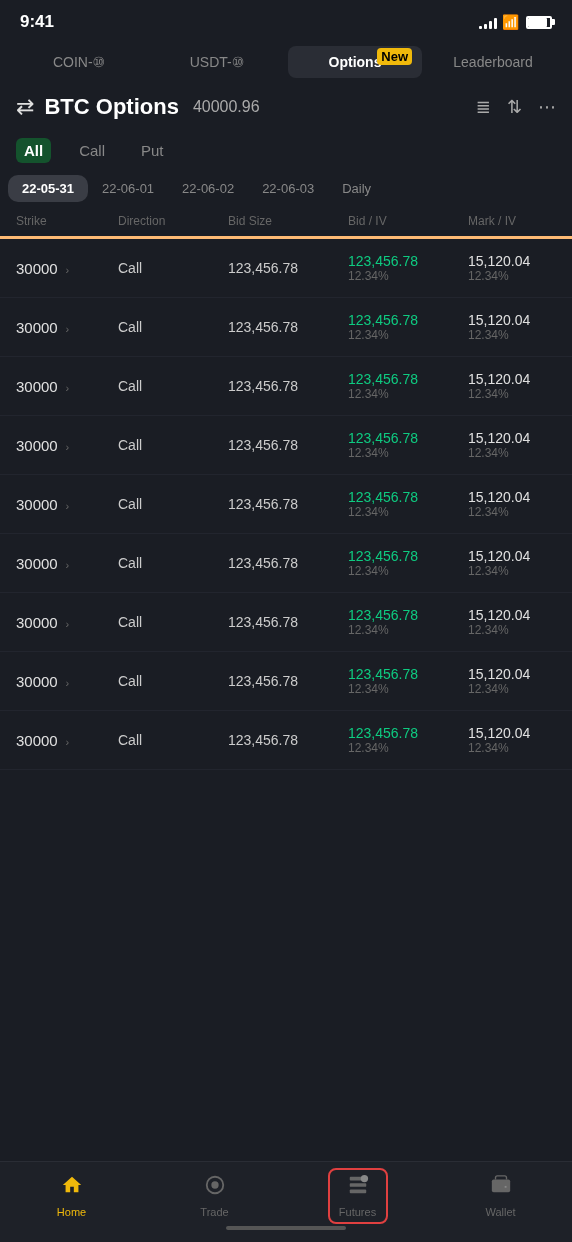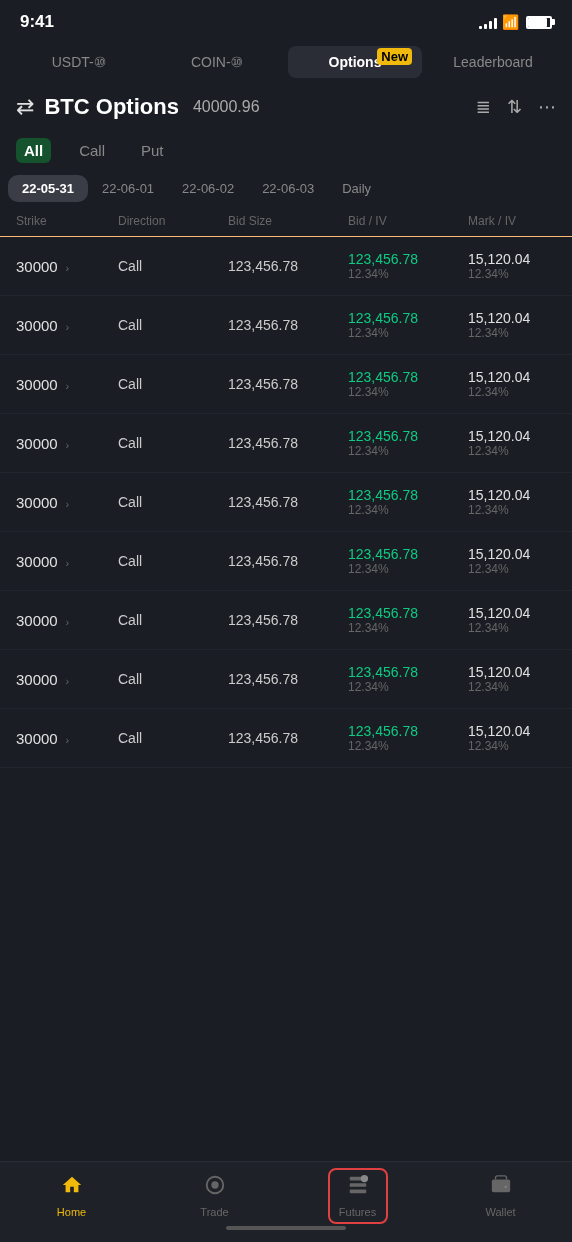--- a/index.html
+++ b/index.html
@@ -173,21 +173,21 @@
     }
     .date-tab.active {
       background: #3a3d45;
       color: #fff;
       font-weight: 600;
     }
     .table-header {
       display: grid;
       grid-template-columns: 110px 110px 120px 120px 120px;
       padding: 8px 0;
-      border-bottom: 1px solid #fdba74;
+      border-bottom: 3px solid #fdba74;
     }
     .th {
       font-size: 12px;
       color: #666;
       padding: 0 8px;
     }
     .th:first-child { padding-left: 16px; }
 
     .table-row {
       display: grid;
@@ -309,24 +309,24 @@
     </div>
     <span class="wifi-icon">📶</span>
     <div class="battery-icon">
       <div class="battery-fill"></div>
     </div>
   </div>
 </div>
 
 <div class="top-tabs">
   <div class="top-tab">
+    <span>COIN-⑩</span>
+  </div>
+  <div class="top-tab">
     <span>USDT-⑩</span>
-  </div>
-  <div class="top-tab">
-    <span>COIN-⑩</span>
   </div>
   <div class="top-tab active">
     <span>Options</span>
     <span class="new-badge">New</span>
   </div>
   <div class="top-tab">
     <span>Leaderboard</span>
   </div>
 </div>
 

